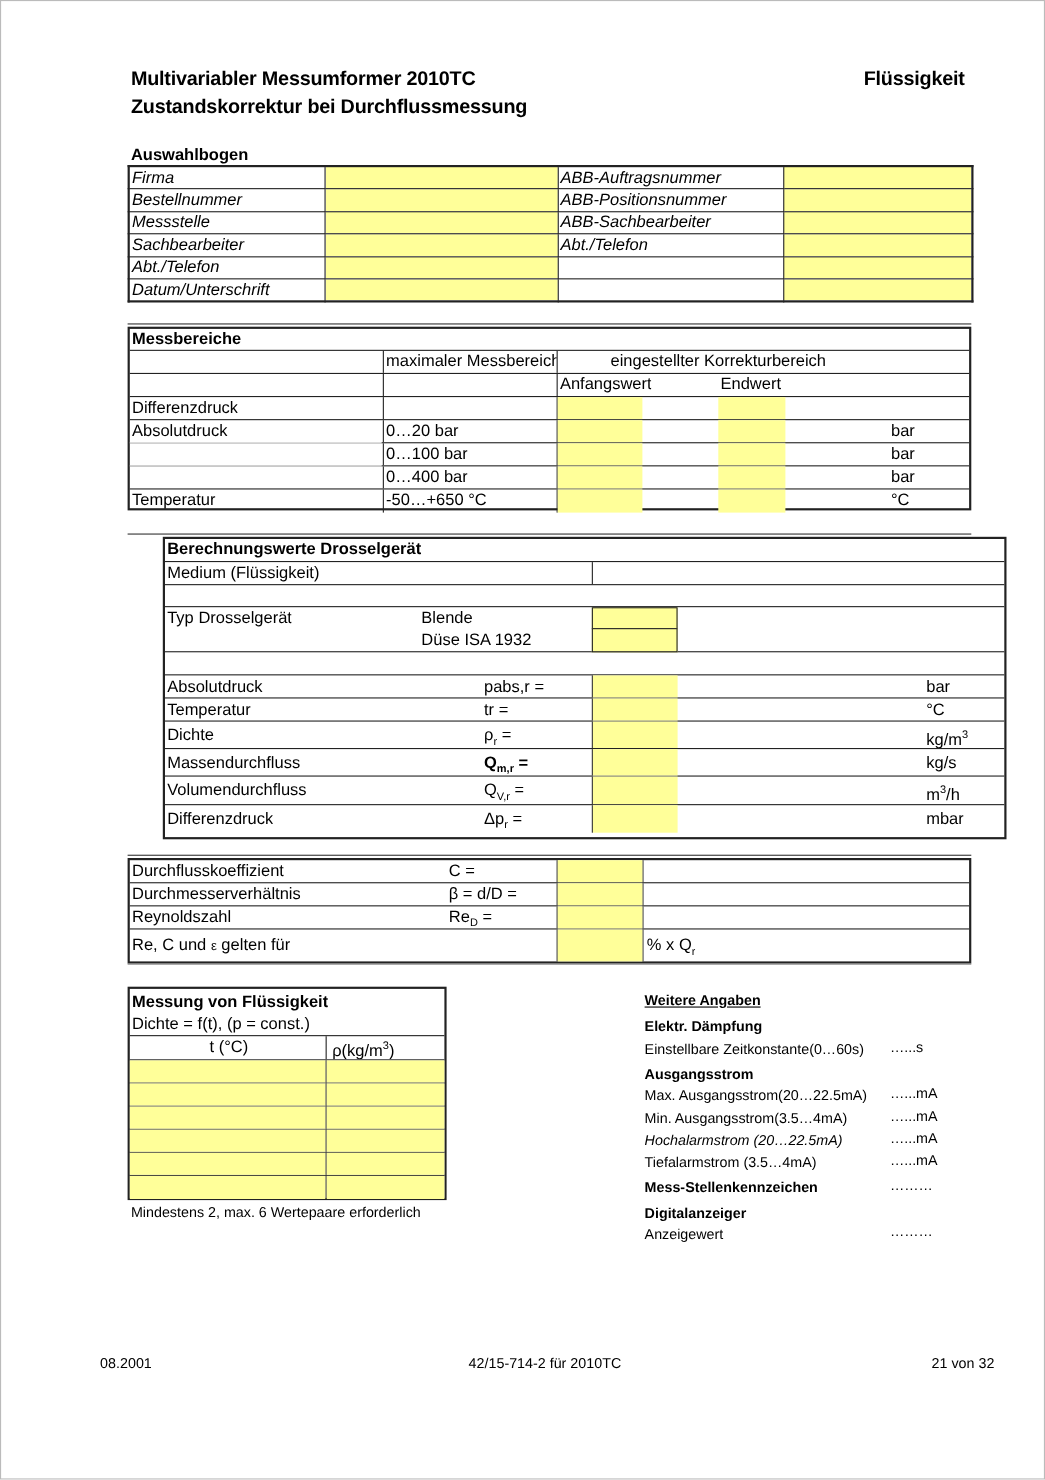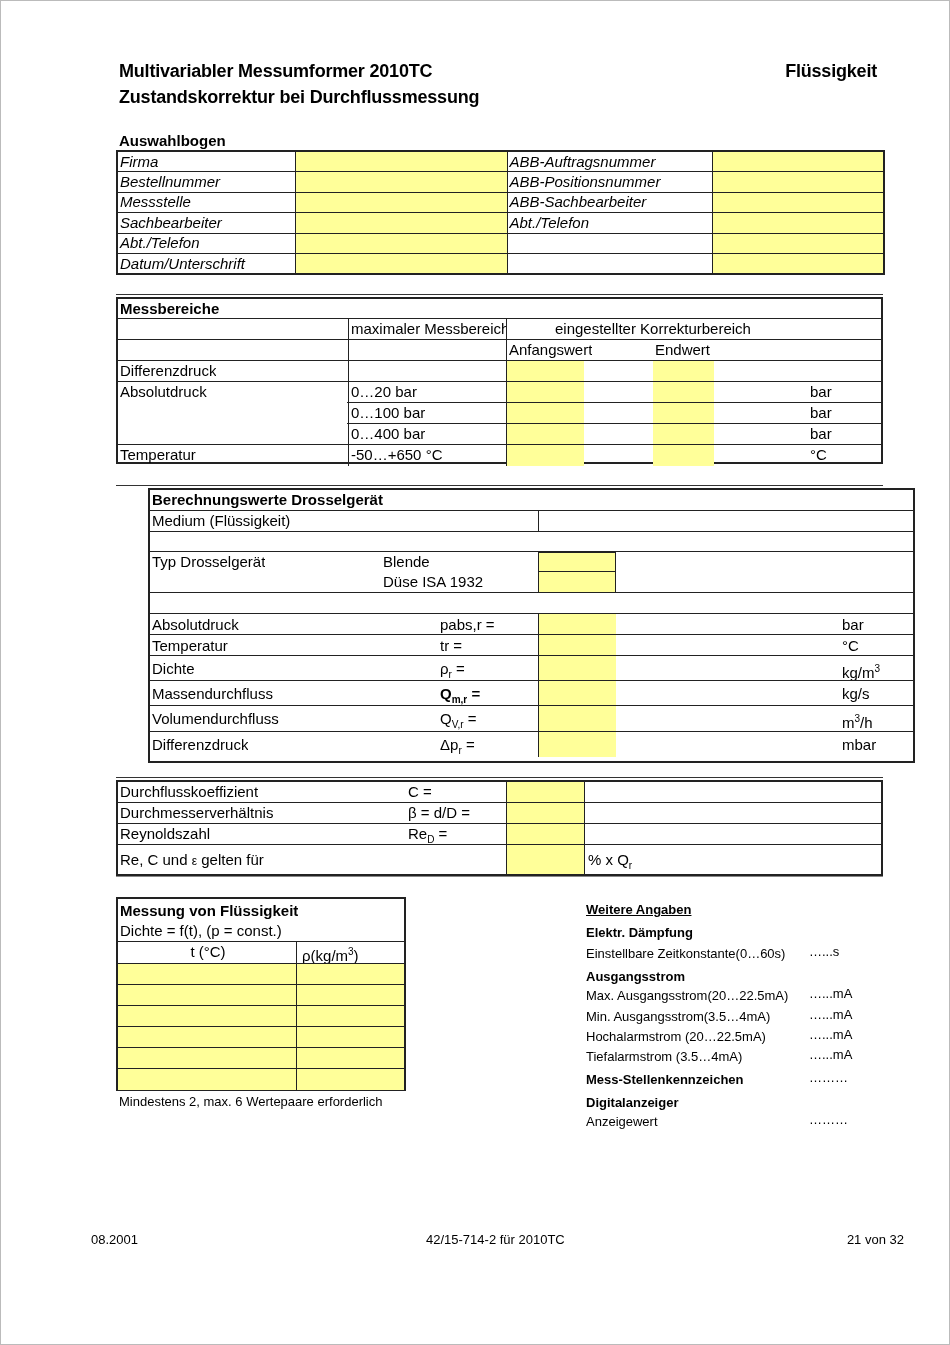--- a/index.html
+++ b/index.html
@@ -294,21 +294,21 @@
   <div class="abs small bold u" style="left:585px; top:901px;">Weitere Angaben</div>
   <div id="weitere-list">
       <div class="abs small bold" style="left: 585px; top: 924px;">Elektr. Dämpfung</div>
       <div class="abs small" style="left: 585px; top: 945px;">Einstellbare Zeitkonstante(0…60s)</div>
       <div class="abs small" style="left: 808px; top: 943px;">…...s</div>
       <div class="abs small bold" style="left: 585px; top: 968px;">Ausgangsstrom</div>
       <div class="abs small" style="left: 585px; top: 987px;">Max. Ausgangsstrom(20…22.5mA)</div>
       <div class="abs small" style="left: 808px; top: 985px;">…...mA</div>
       <div class="abs small" style="left: 585px; top: 1008px;">Min. Ausgangsstrom(3.5…4mA)</div>
       <div class="abs small" style="left: 808px; top: 1006px;">…...mA</div>
-      <div class="abs small" style="left: 585px; top: 1028px;">Hochalarmstrom (20…22.5mA)</div>
+      <div class="abs small" style="left: 585px; top: 1028px; font-style: italic;">Hochalarmstrom (20…22.5mA)</div>
       <div class="abs small" style="left: 808px; top: 1026px;">…...mA</div>
       <div class="abs small" style="left: 585px; top: 1048px;">Tiefalarmstrom (3.5…4mA)</div>
       <div class="abs small" style="left: 808px; top: 1046px;">…...mA</div>
       <div class="abs small bold" style="left: 585px; top: 1071px;">Mess-Stellenkennzeichen</div>
       <div class="abs small" style="left: 808px; top: 1069px;">………</div>
       <div class="abs small bold" style="left: 585px; top: 1094px;">Digitalanzeiger</div>
       <div class="abs small" style="left: 585px; top: 1113px;">Anzeigewert</div>
       <div class="abs small" style="left: 808px; top: 1111px;">………</div>
     </div>
 

